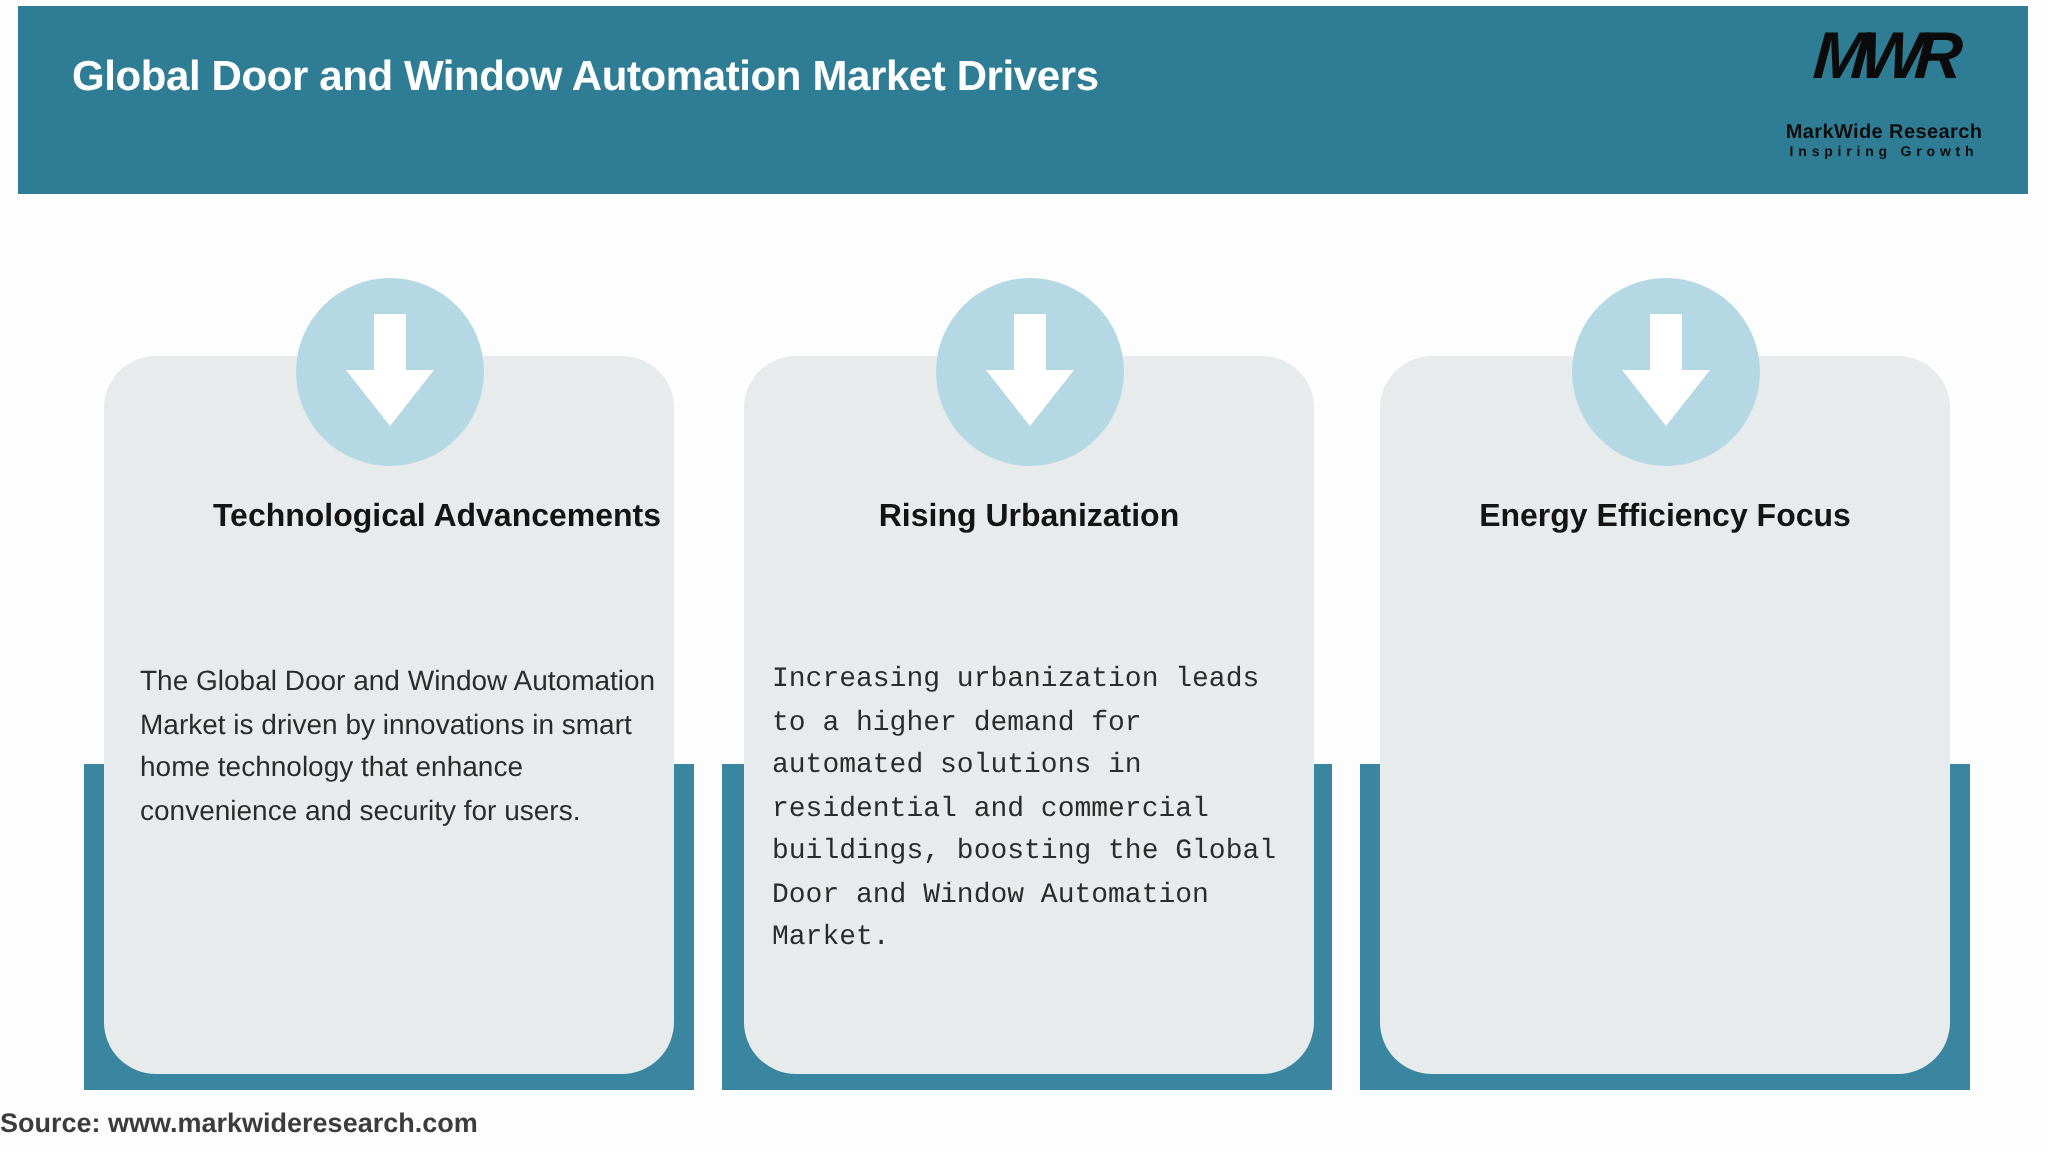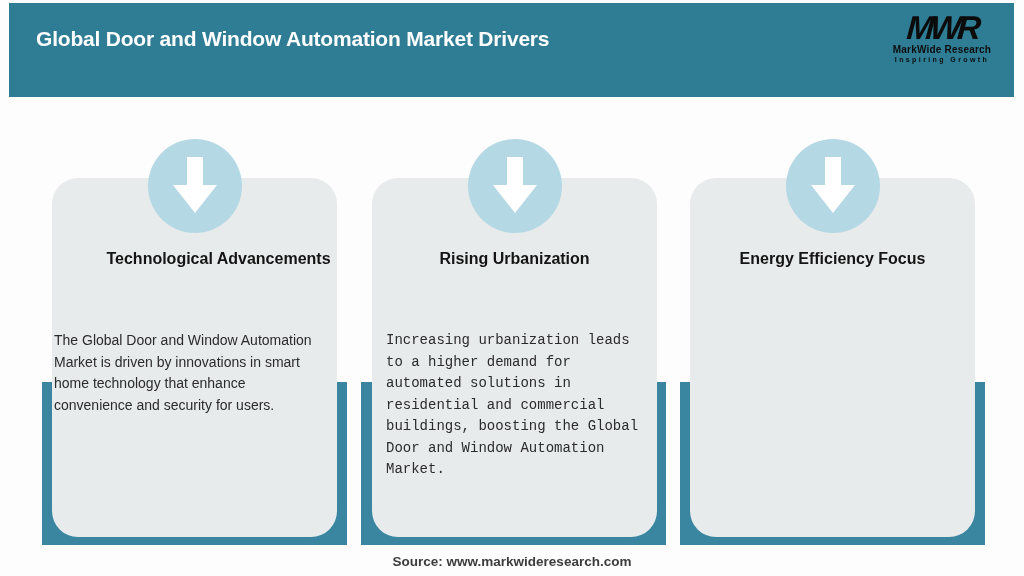--- a/index.html
+++ b/index.html
@@ -43,21 +43,21 @@
     font-style: italic;
     letter-spacing: -4px;
     line-height: 0.95;
     transform: skewX(-4deg);
     color: #0b0b0b;
   }
   .logo-name {
     font-size: 10px;
     font-weight: bold;
     letter-spacing: 0.2px;
-    margin-top: 1px;
+    margin-top: 18px;
   }
   .logo-tagline {
     font-size: 7px;
     font-weight: bold;
     letter-spacing: 2.4px;
     margin-top: 1px;
   }
 
   
   .teal-back {
@@ -109,30 +109,29 @@
   .title-3 { left: 690px; }
 
   .card-body {
     position: absolute;
     top: 330px;
     width: 264px;
     font-size: 14px;
     line-height: 21.5px;
     color: #2b2b2b;
   }
-  .body-1 { left: 54px; }
+  .body-1 { left: 70px; }
   .body-2 { left: 386px; font-family: Liberation Mono, monospace; }
   .body-3 { left: 704px; }
 
   
   .source-line {
     position: absolute;
     left: 0; top: 554px;
     width: 1024px;
-    text-align: center;
     font-size: 13.5px;
     font-weight: bold;
     color: #3c3c3c;
   }
   .disclaimer {
     position: absolute;
     right: 10px; top: 557px;
     font-size: 9.5px;
     color: #1c1c1c;
   }

